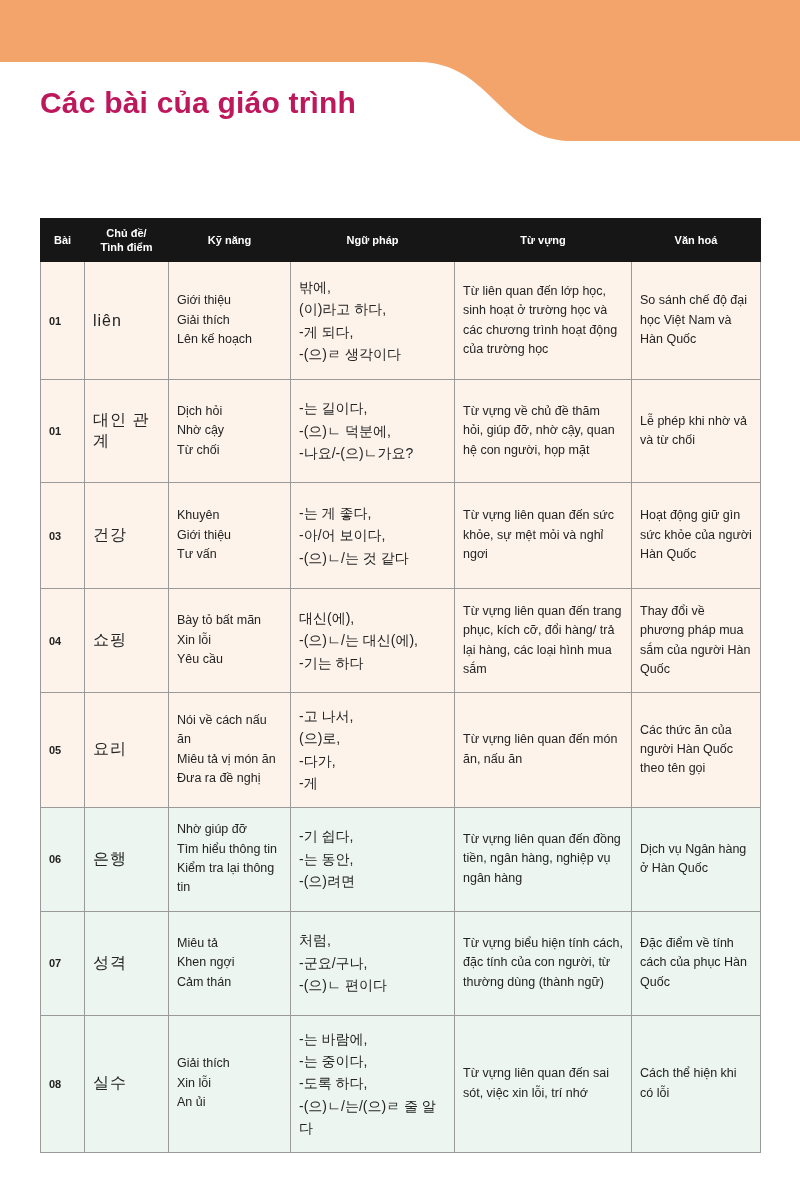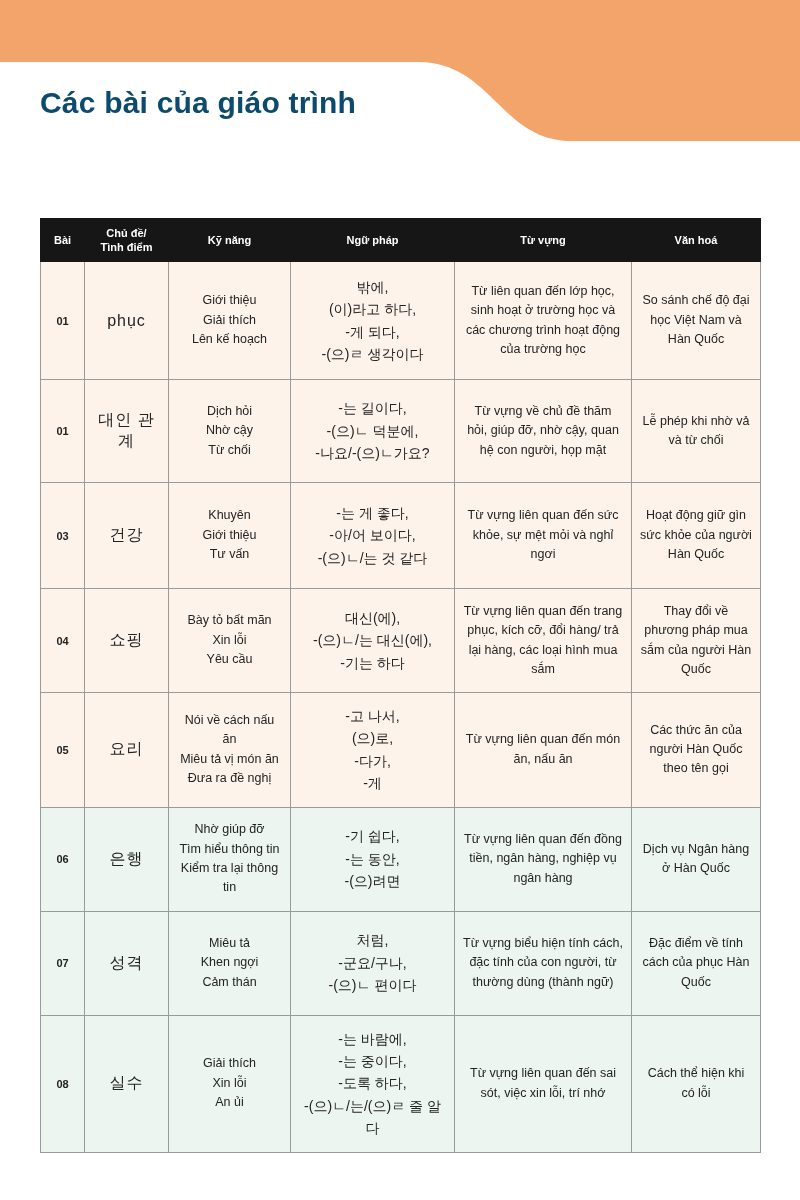--- a/index.html
+++ b/index.html
@@ -7,41 +7,41 @@
     width:800px;height:1200px;
     background:#ffffff;
     font-family:"Liberation Sans","DejaVu Sans",sans-serif;
     color:#232323;
     position:relative;
     overflow:hidden;
   }
   .band{position:absolute;top:0;left:0;width:800px;height:150px;}
   .page-title{
     position:absolute;top:86px;left:40px;
-    font-size:30px;font-weight:bold;color:#0c4a6e;
+    font-size:30px;font-weight:bold;color:#be185d;
     letter-spacing:0.2px;
   }
   .table-wrap{position:absolute;top:218px;left:40px;}
   table{
     border-collapse:collapse;
     width:720px;
     table-layout:fixed;
     border-bottom:1px solid #ec4899;
   }
   th{
     background:#161616;color:#ffffff;
     font-size:11px;font-weight:bold;
     height:36px;padding:3px 2px;
     border:1px solid #161616;
     white-space:pre-line;line-height:1.3;
     text-align:center;vertical-align:middle;
   }
   td{
     border:1px solid #9a9a9a;
-    text-align:center;vertical-align:middle;
+    text-align:left;vertical-align:middle;
     white-space:pre-line;
     padding:12px 8px;
   }
   tr.warm td{background:#fdf3eb;}
   tr.cool td{background:#edf5f0;}
   td.num{background:#d9d9d9;font-weight:bold;font-size:11px;}
   td.topic{font-size:16px;letter-spacing:1px;}
   td.skills,td.vocab,td.culture{font-size:12.5px;line-height:1.55;}
   td.grammar{font-size:14px;line-height:1.6;}
 </style>
@@ -73,21 +73,21 @@
 Tình điểm</th>
         <th>Kỹ năng</th>
         <th>Ngữ pháp</th>
         <th>Từ vựng</th>
         <th>Văn hoá</th>
       </tr>
     </thead>
     <tbody>
       <tr class="warm" style="height:118px">
         <td class="num">01</td>
-        <td class="topic">phục</td>
+        <td class="topic">liên</td>
         <td class="skills">Giới thiệu
 Giải thích
 Lên kế hoạch</td>
         <td class="grammar">밖에,
 (이)라고 하다,
 -게 되다,
 -(으)ㄹ 생각이다</td>
         <td class="vocab">Từ liên quan đến lớp học, sinh hoạt ở trường học và các chương trình hoạt động của trường học</td>
         <td class="culture">So sánh chế độ đại học Việt Nam và Hàn Quốc</td>
       </tr>

